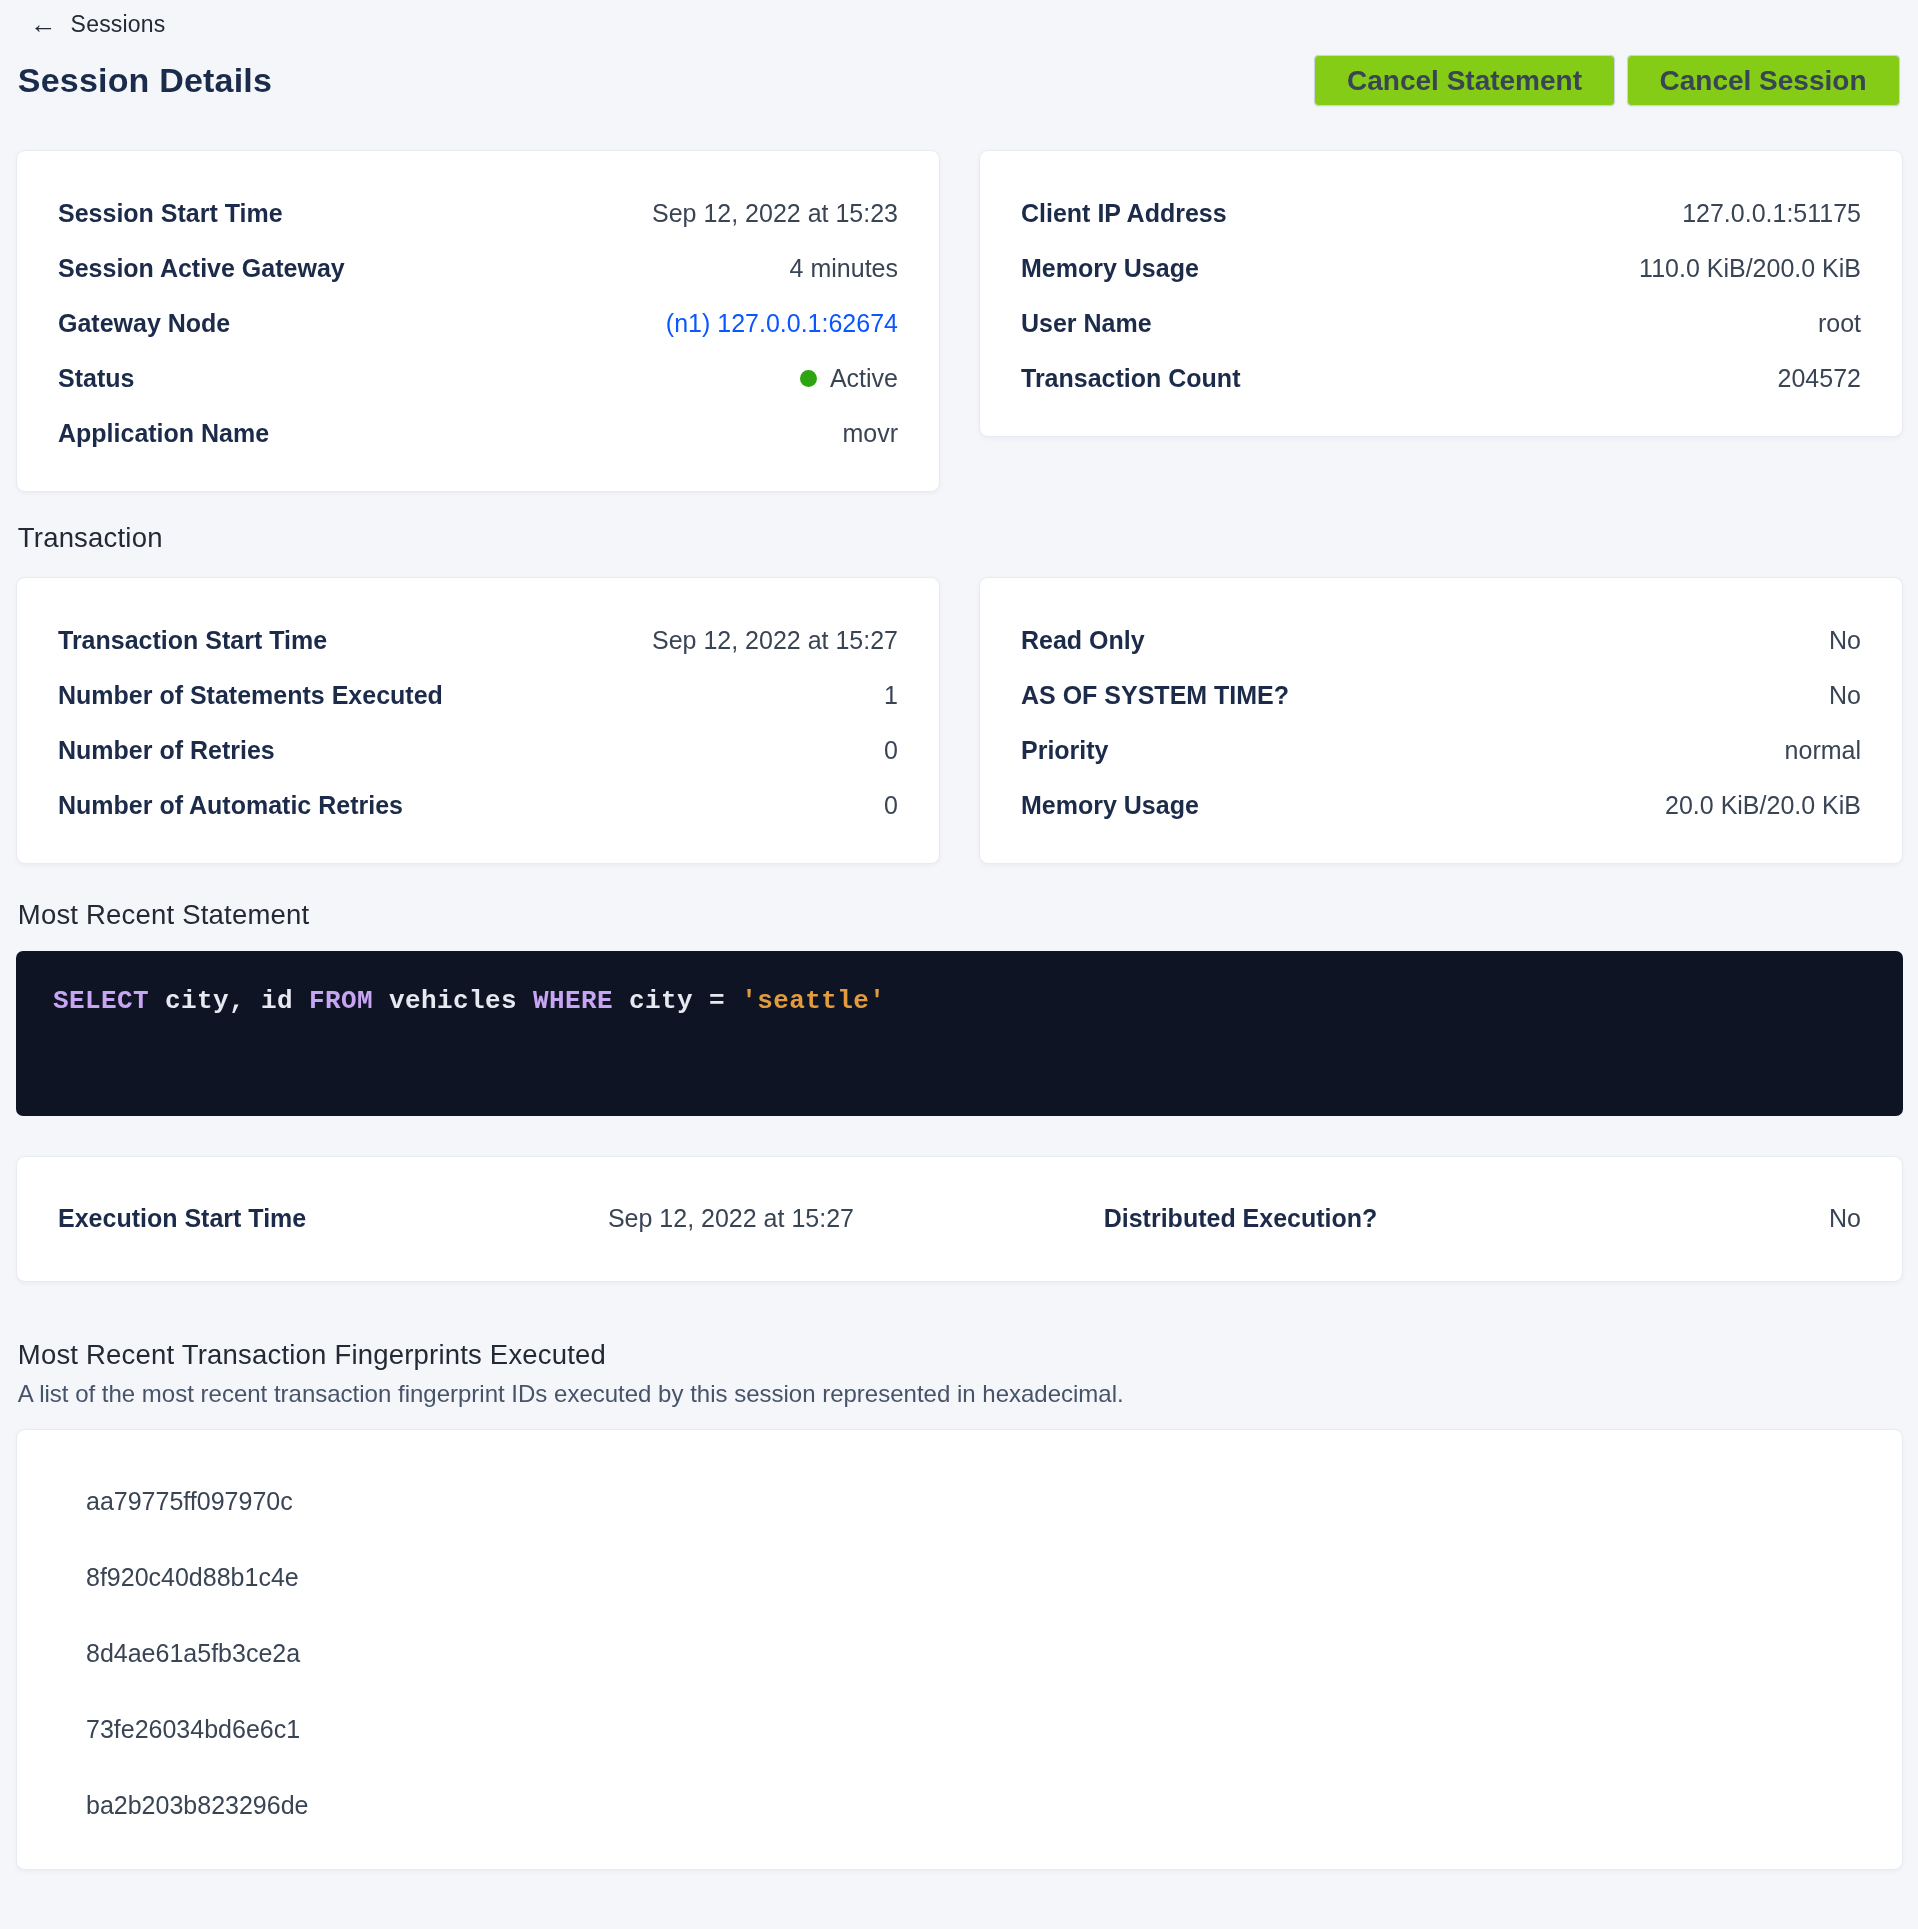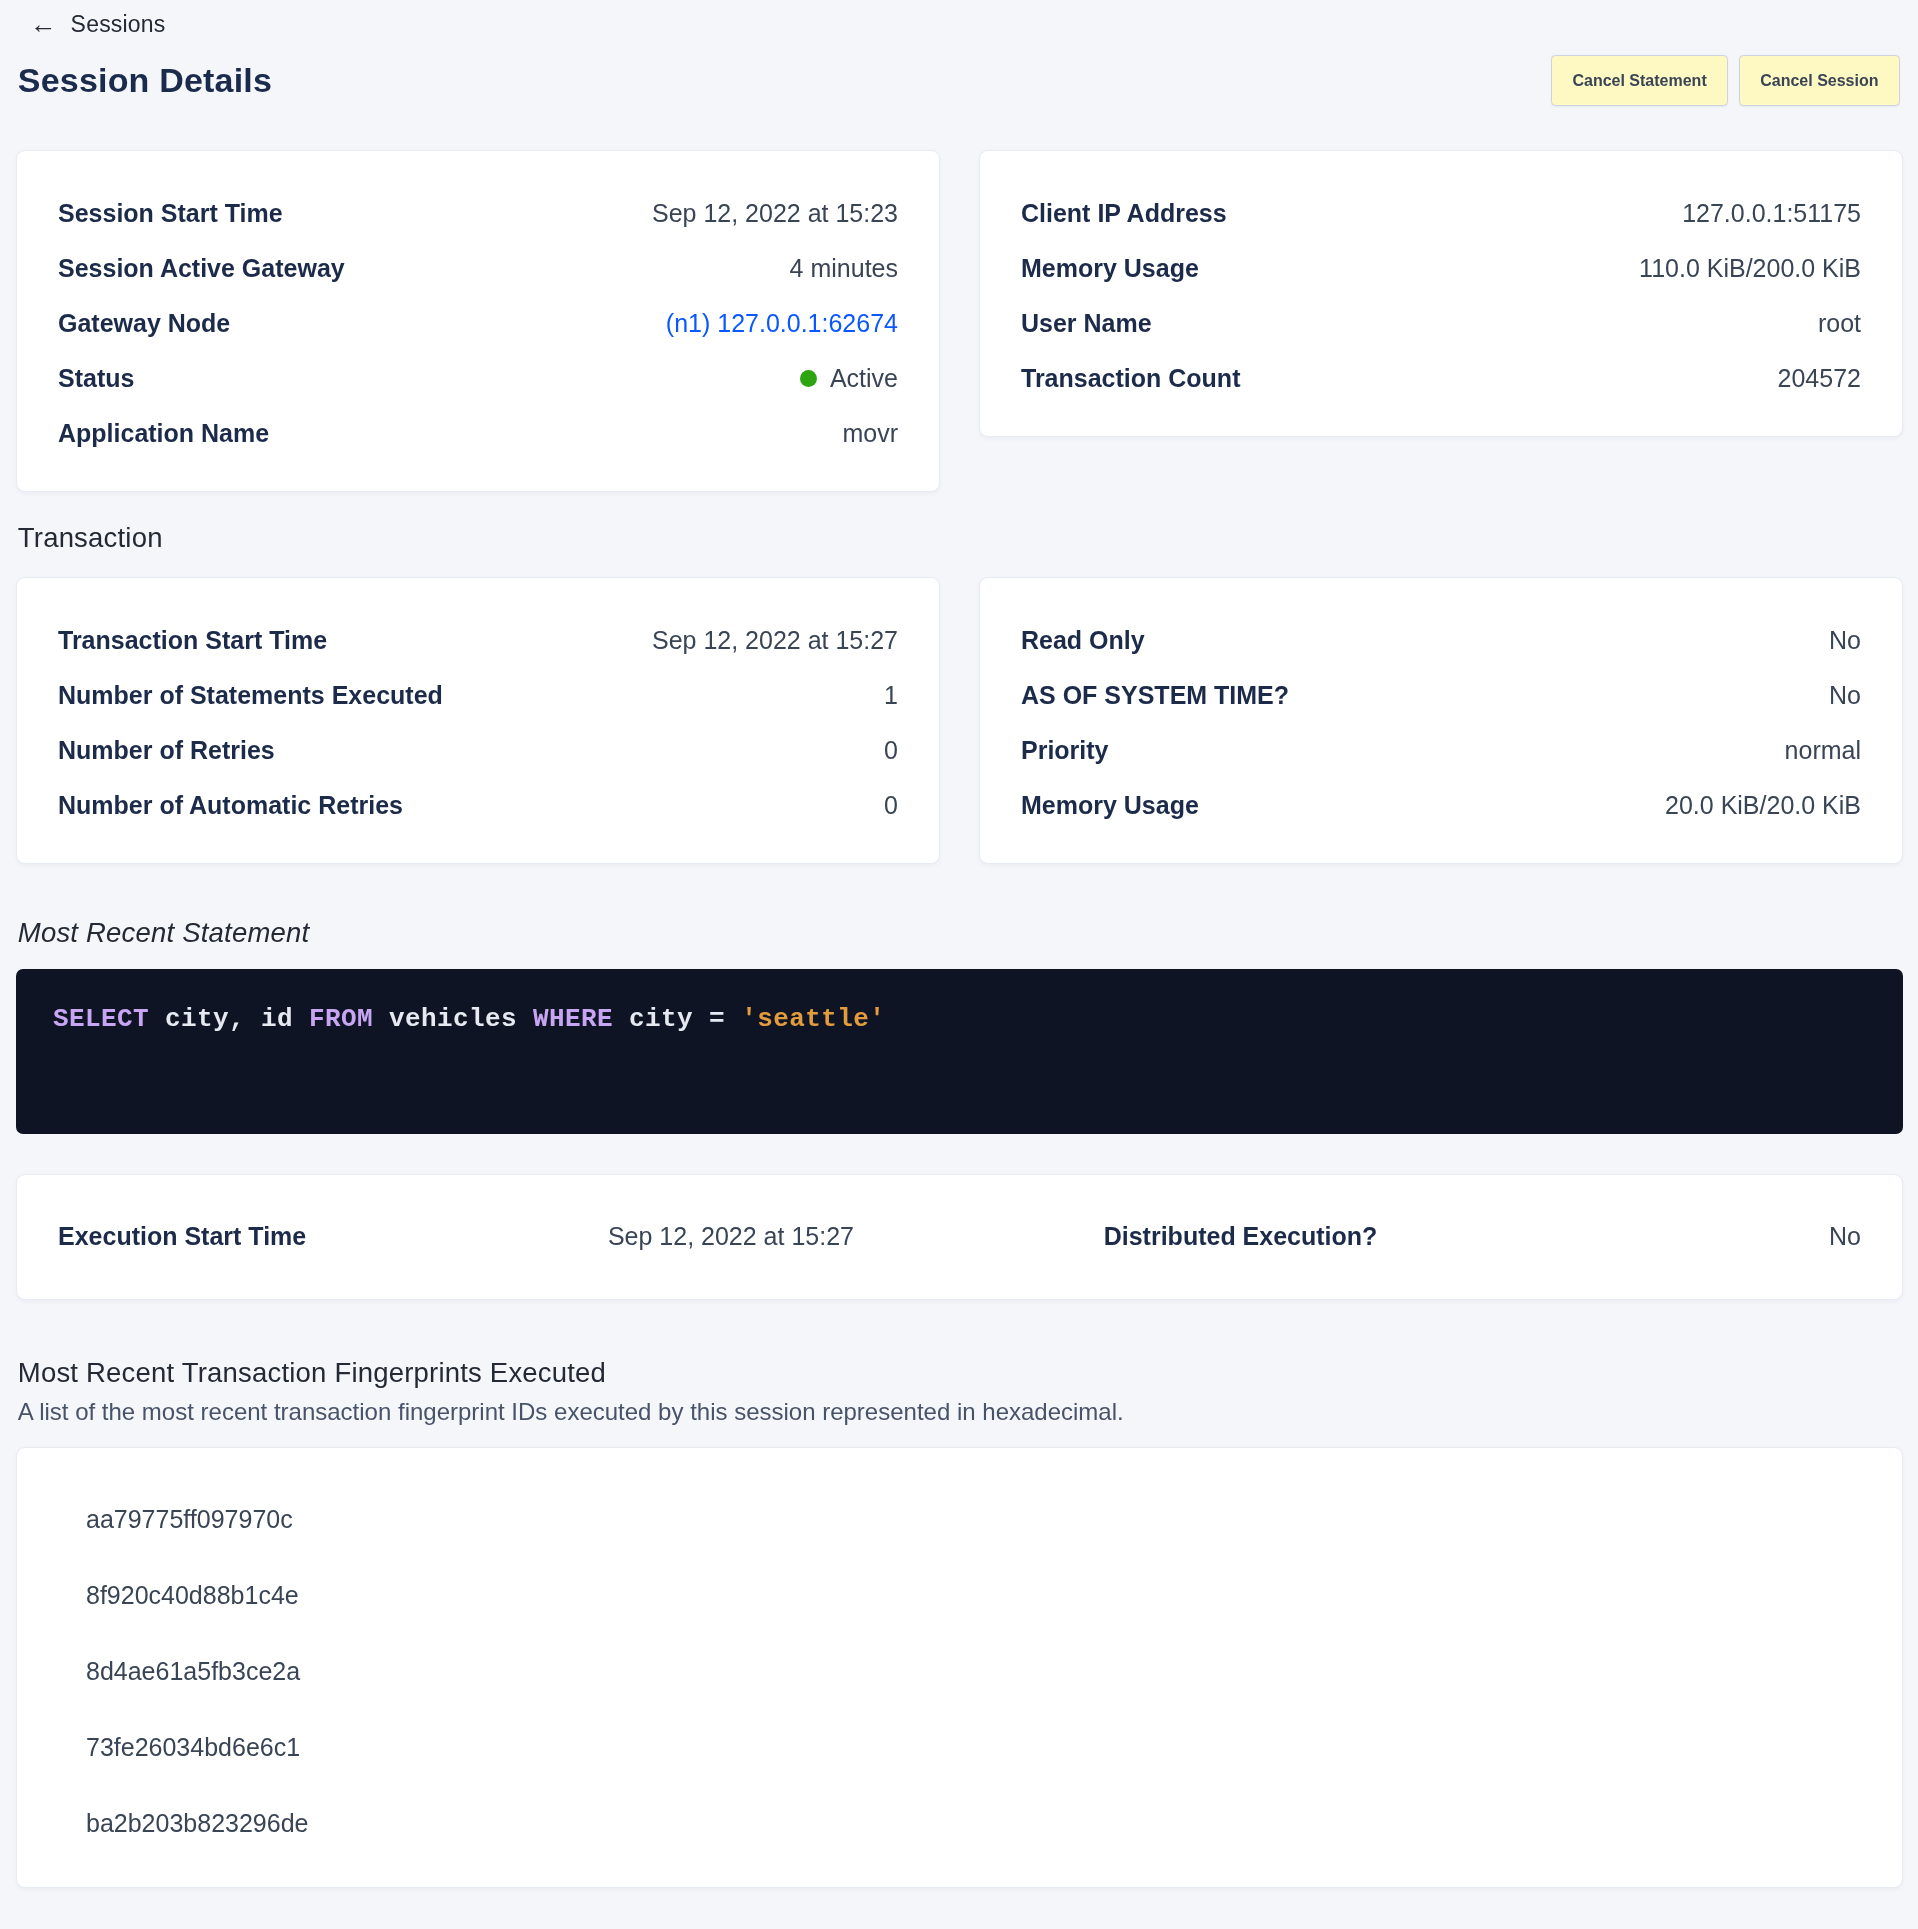--- a/index.html
+++ b/index.html
@@ -25,42 +25,42 @@
   .page{width:1919px;padding:0 16px 35px 16px;}
 
   
   .back-row{padding:10.6px 0 0 14px;display:flex;align-items:center;font-size:23px;color:#242a35;}
   .back-row .arrow{font-size:26.6px;margin-right:14px;line-height:1;}
   .back-row .back-label{letter-spacing:0.2px;}
   .title-row{display:flex;justify-content:space-between;align-items:center;margin:17.7px 0 0 1.8px;}
   h1.page-title{margin:0;font-size:34px;font-weight:700;color:#1b2b4c;letter-spacing:0.2px;}
   .actions{display:flex;gap:11.5px;padding-right:3.5px;}
   .btn{
-    background:#fef9c3;border:1.8px solid #cdd3e0;border-radius:4.4px;
-    height:51px;padding:0 20px;font-size:16px;font-weight:700;color:#394455;
+    background:#84cc16;border:1.8px solid #cdd3e0;border-radius:4.4px;
+    height:51px;padding:0 32px;font-size:28px;font-weight:700;color:#394455;
     font-family:"Liberation Sans",sans-serif;cursor:pointer;
     box-shadow:0 0.9px 1.8px rgba(20,30,50,.06);
   }
 
   
   .cards-row{display:flex;gap:39px;align-items:flex-start;margin-top:44px;}
   .card{
     background:#fff;border:0.9px solid var(--card-border);border-radius:8.9px;
     box-shadow:0 1.8px 4.4px rgba(22,33,56,.04);
   }
   .card.half{flex:1;padding:35px 41px 30px 41px;}
   .info-row{display:flex;justify-content:space-between;align-items:center;height:55px;font-size:25px;}
   .info-row .lbl{font-weight:700;color:var(--label-color);}
   .info-row .val{color:var(--value-color);text-align:right;}
   .val.link{color:var(--link-blue);text-decoration:none;cursor:pointer;font-weight:400;}
   .status-wrap{display:flex;align-items:center;}
   .dot{display:inline-block;width:17px;height:17px;border-radius:50%;background:var(--status-green);margin-right:13.3px;}
 
   h2.section{font-size:27.5px;font-weight:500;color:#242a35;margin:30px 0 23px 1.8px;letter-spacing:0.2px;}
-  h2.section.statement{margin-top:53px;margin-bottom:19.5px;font-style:italic;}
+  h2.section.statement{margin-top:35px;margin-bottom:19.5px;}
   h2.section.fingerprints-title{margin-top:57px;margin-bottom:8.9px;}
   .subtitle{margin:0 0 21px 1.8px;font-size:24px;font-weight:400;color:#475368;}
 
   
   .code-block{
     width:100%;height:165px;background:var(--code-bg);border-radius:7px;
     padding:35px 37px;overflow:hidden;
   }
   .code-block code{
     font-family:"Liberation Mono","DejaVu Sans Mono",monospace;

